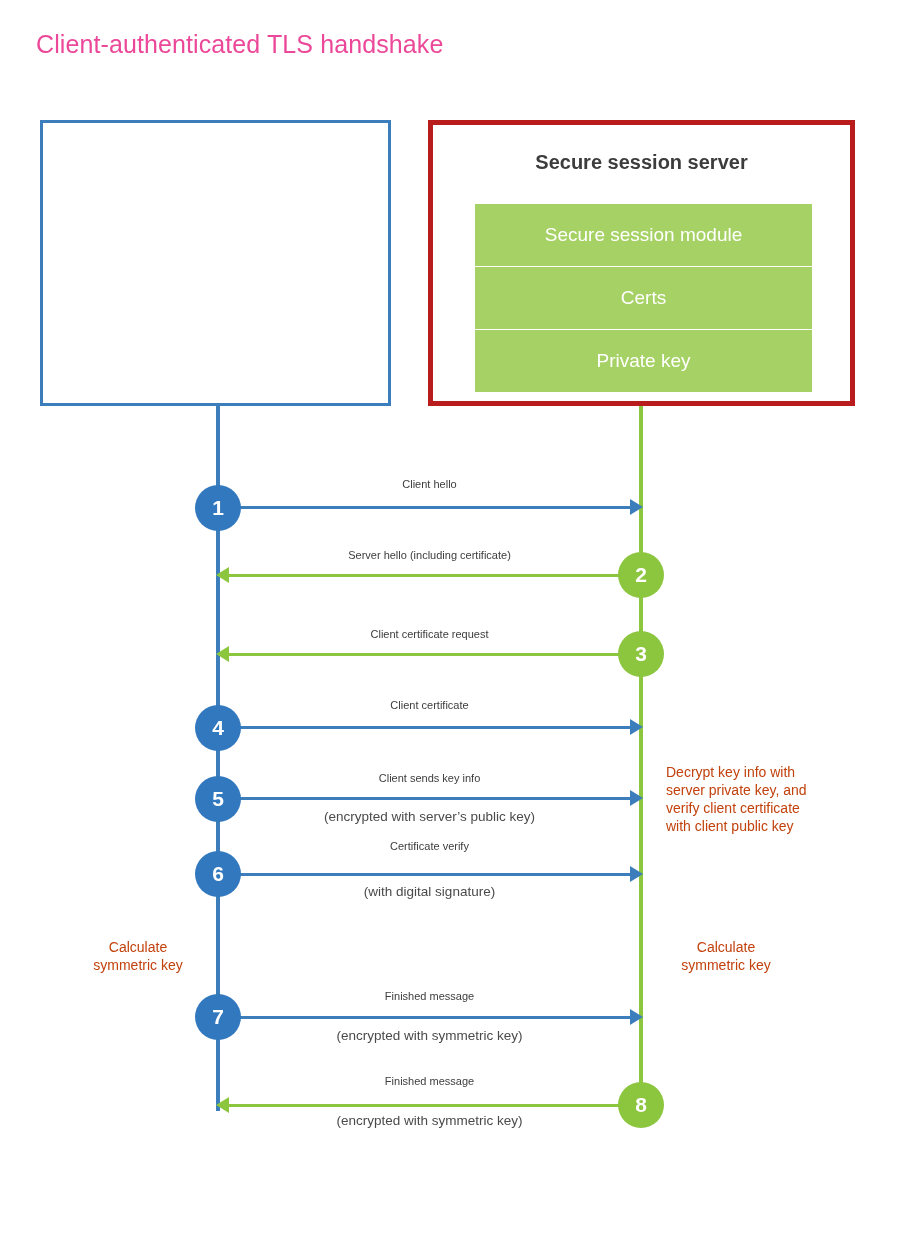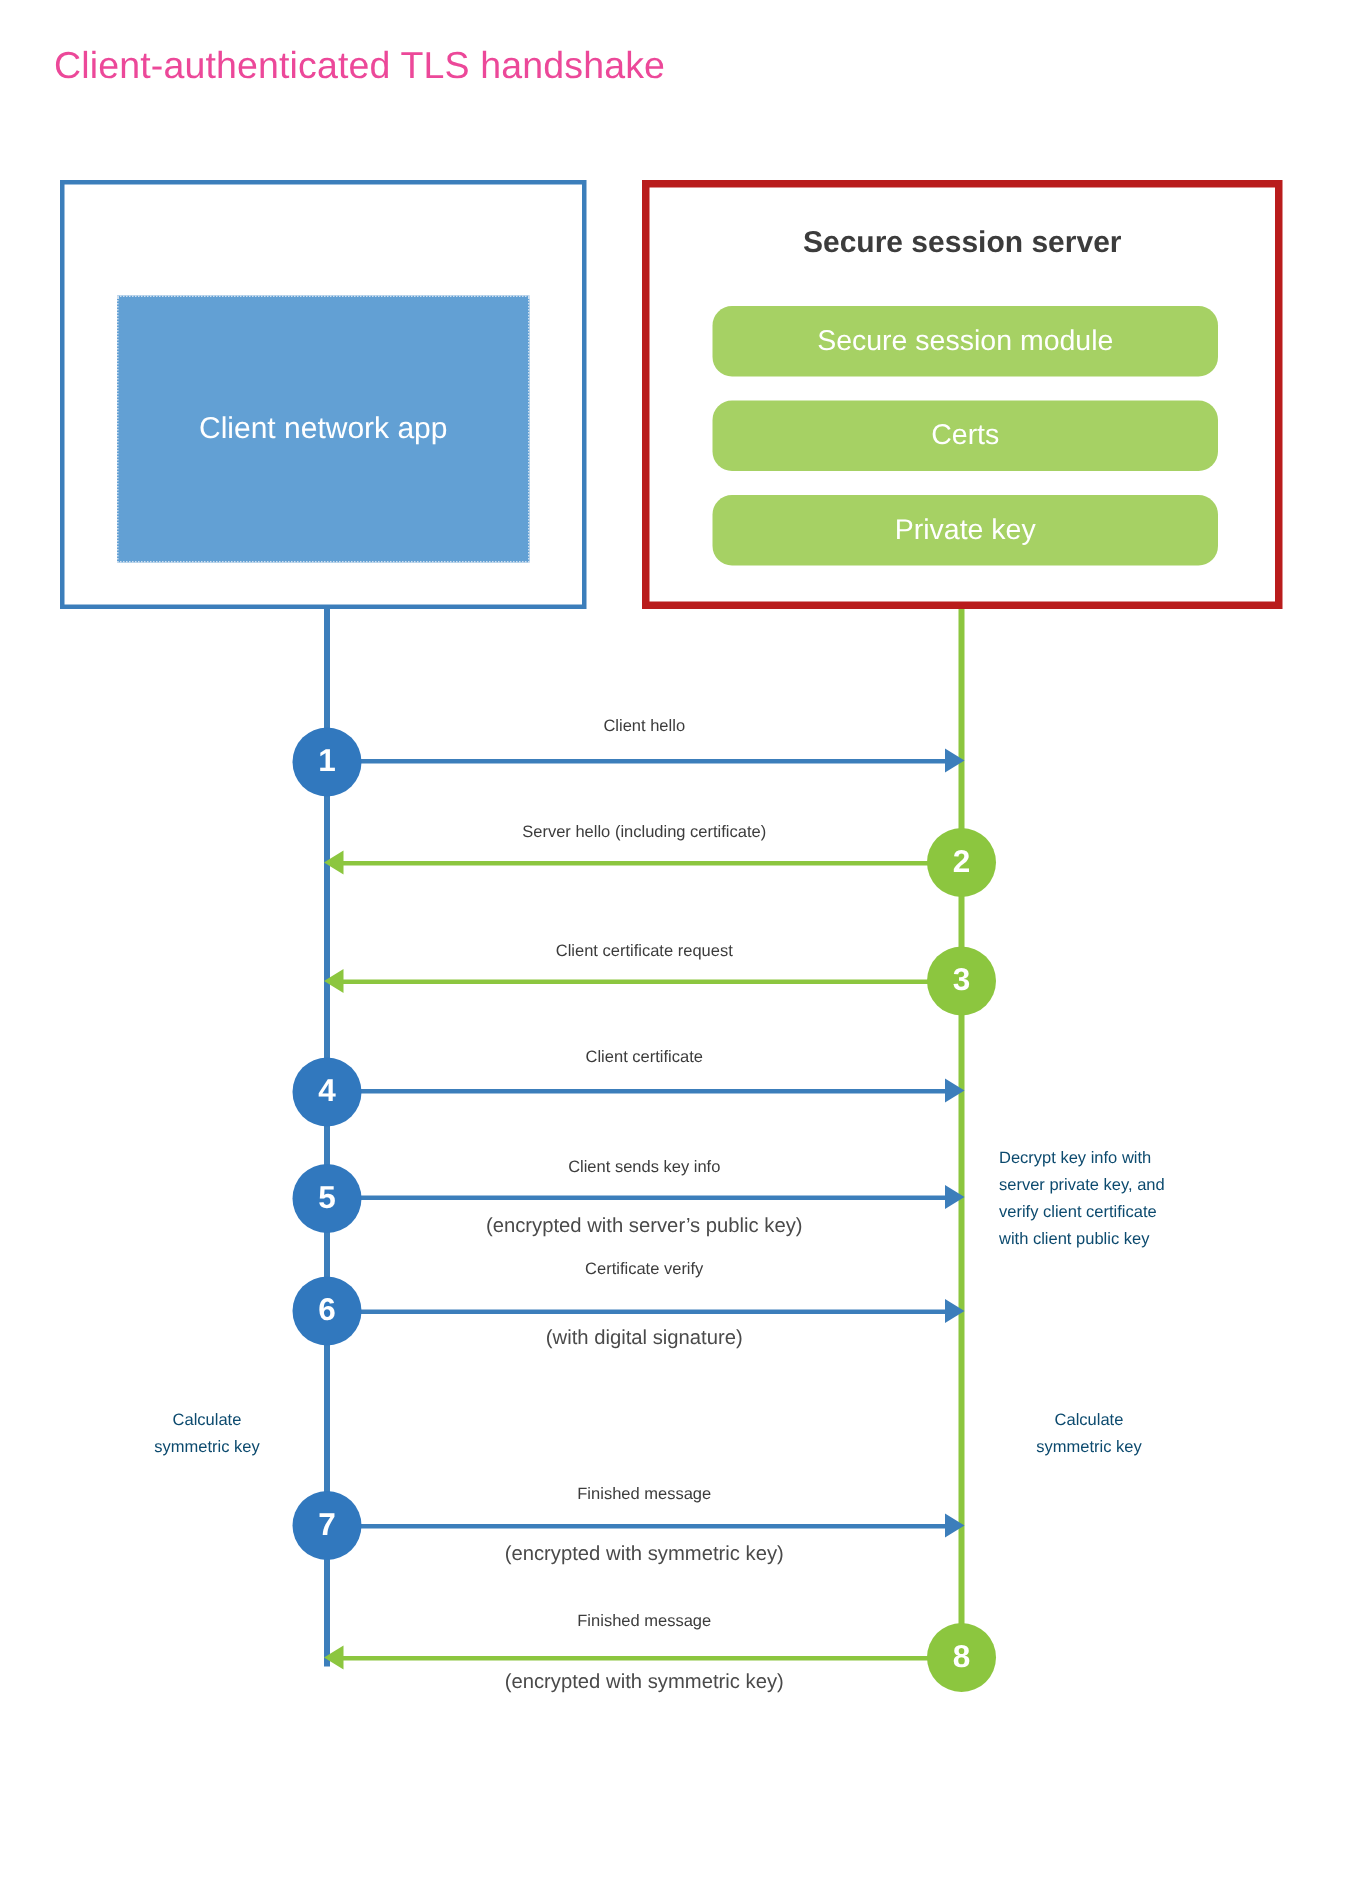--- a/index.html
+++ b/index.html
@@ -76,26 +76,25 @@
     line-height: 28px;
     text-align: center;
     width: 170px;
   }
 
   
   .server-bar {
     position: absolute;
     left: 42px;
     width: 337px;
-    height: 47px;
+    height: 62px;
     background: #a6d164;
     display: flex;
     align-items: center;
     justify-content: center;
-    border-radius: 13px;
   }
   .server-bar .block-label {
     color: #ffffff;
     font-size: 19px;
   }
   #server-bar-0 { top: 79px; }
   #server-bar-1 { top: 142px; }
   #server-bar-2 { top: 205px; }
 
   
@@ -159,35 +158,32 @@
     justify-content: center;
     color: #ffffff;
     font-size: 21px;
     font-weight: bold;
   }
   .step-badge.blue { background: #3178be; }
   .step-badge.green { background: #8cc63f; }
 
   .side-note {
     position: absolute;
-    font-size: 11px;
+    font-size: 14px;
     line-height: 18px;
-    color: #0c4a6e;
+    color: #c2410c;
   }
   .side-note.center { text-align: center; }
 </style>
 </head>
 <body>
 
 <div id="diagram-title">Client-authenticated TLS handshake</div>
 
 <div class="participant-box" id="client-device-box">
-  <div id="client-app-block">
-    <span class="block-label">Client network app</span>
-  </div>
 </div>
 
 <div class="participant-box" id="server-box">
   <div class="participant-title">Secure session server</div>
   <div class="server-bar" id="server-bar-0">
     <span class="block-label">Secure session module</span>
   </div>
   <div class="server-bar" id="server-bar-1">
     <span class="block-label">Certs</span>
   </div>

